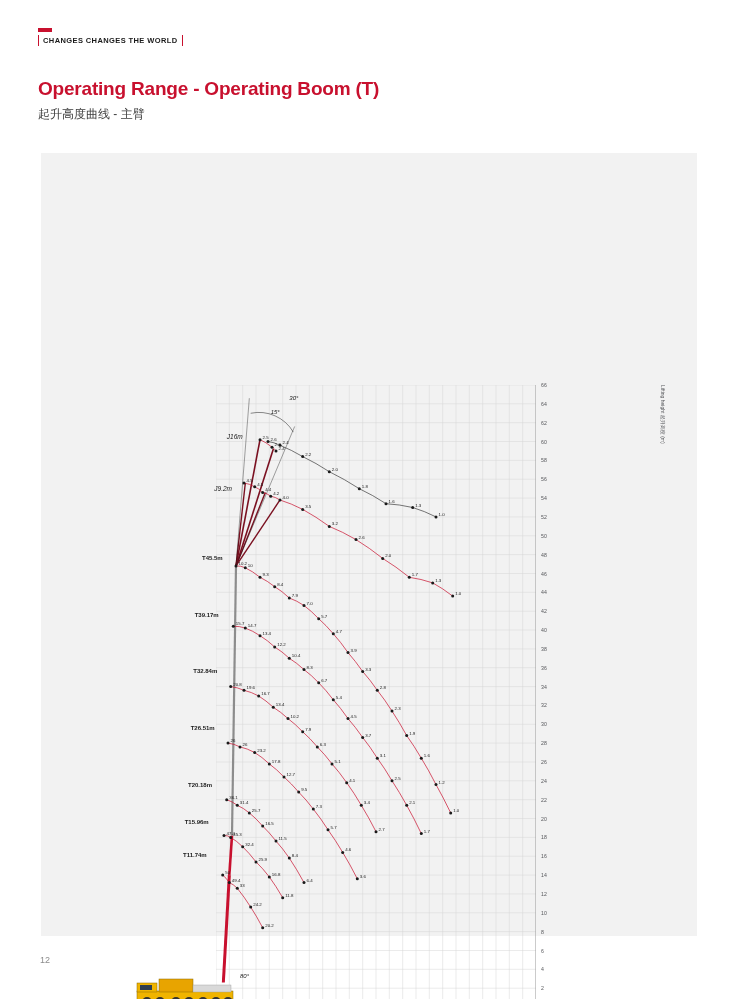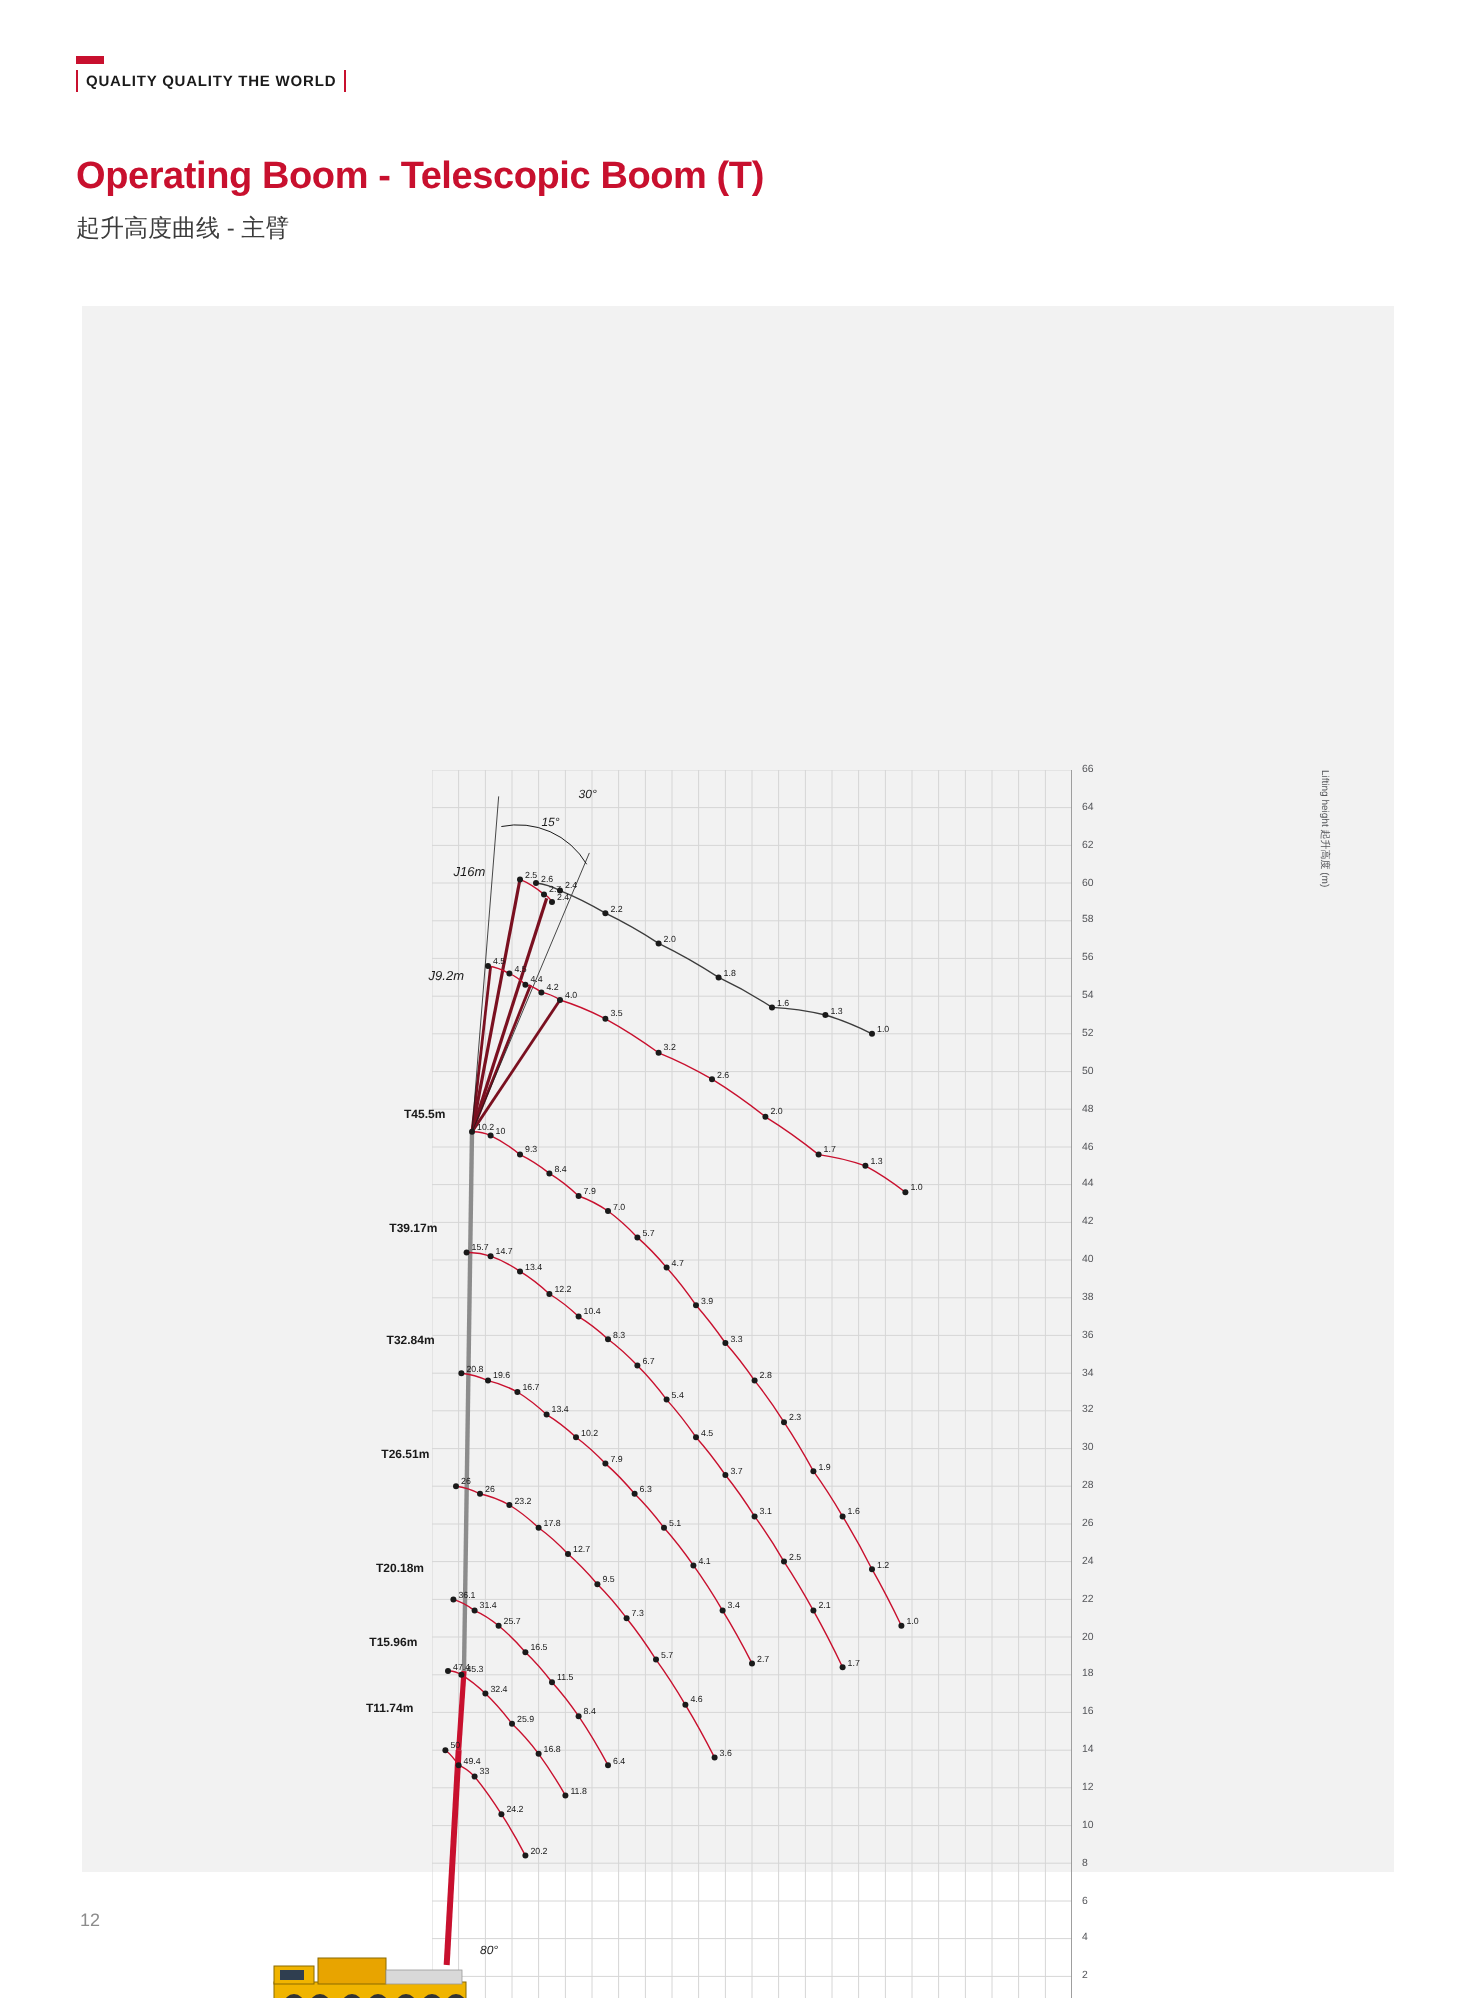--- a/index.html
+++ b/index.html
@@ -69,24 +69,24 @@
   .dot-label {
     position:absolute; font-size:4.4px; color:#1a1a1a; white-space:nowrap;
   }
   .crane { position:absolute; left:90px; top:812px; }
 </style>
 </head>
 <body>
 
 <div class="brand">
   <div class="brand-bar"></div>
-  <div class="brand-text">QUALITY QUALITY THE WORLD</div>
+  <div class="brand-text">CHANGES CHANGES THE WORLD</div>
 </div>
 
-<div class="title">Operating Boom - Telescopic Boom (T)</div>
+<div class="title">Operating Range - Operating Boom (T)</div>
 <div class="subtitle">起升高度曲线 - 主臂</div>
 <div class="page-num">12</div>
 
 <div class="panel">
 
   <div class="yaxis-title">Lifting height 起升高度 (m)</div>
 
   <div class="plot">
     <svg class="grid-svg" id="grid-svg" width="320" height="622">
         <line x1="0.0" y1="0" x2="0.0" y2="622" stroke="#d6d6d6" stroke-width="0.5"></line>

